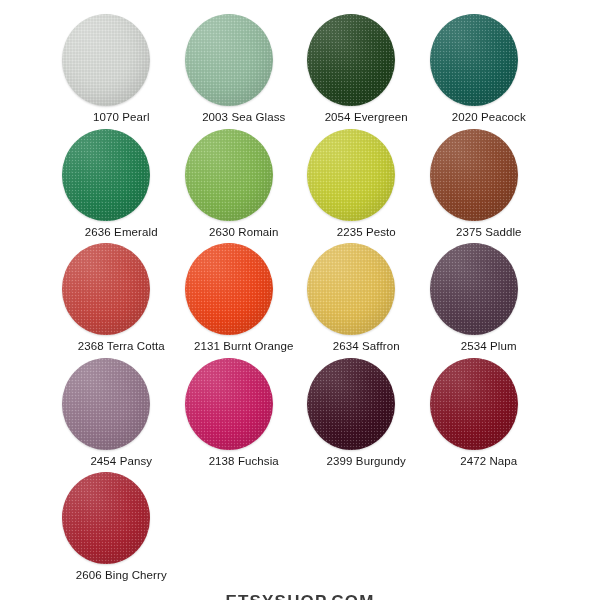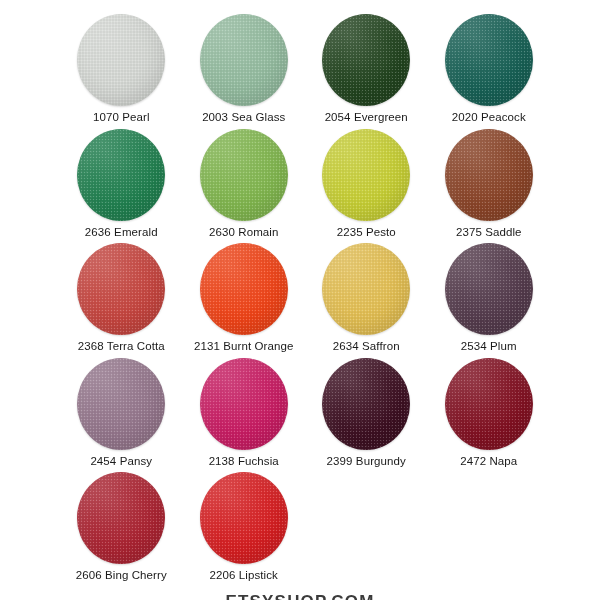--- a/index.html
+++ b/index.html
@@ -31,21 +31,20 @@
     width: 500px;
     margin: 0 auto;
     padding-left: 10px;
     box-sizing: border-box;
   }
 
   .swatch-cell {
     position: relative;
     display: flex;
     flex-direction: column;
-    align-items: center;
     justify-content: flex-start;
   }
 
   .swatch-disc-wrap {
     width: 92px;
     height: 92px;
     position: relative;
     display: flex;
     align-items: center;
     justify-content: center;
@@ -222,23 +221,17 @@
           <div class="swatch-disc" style="background: rgb(130, 17, 34);"></div>
         </div>
         <div class="swatch-label">2472 Napa</div>
       </div>
       <div class="swatch-cell">
         <div class="swatch-disc-wrap">
           <div class="swatch-disc" style="background: rgb(171, 36, 50);"></div>
         </div>
         <div class="swatch-label">2606 Bing Cherry</div>
       </div>
-      <div class="swatch-cell">
-        <div class="swatch-disc-wrap">
-          <div class="swatch-disc" style="background: rgb(214, 31, 34);"></div>
-        </div>
-        <div class="swatch-label">2206 Lipstick</div>
-      </div>
     </div>
 
   <div class="watermark">ETSYSHOP.COM</div>
 
 </div>
 
 </body></html>

